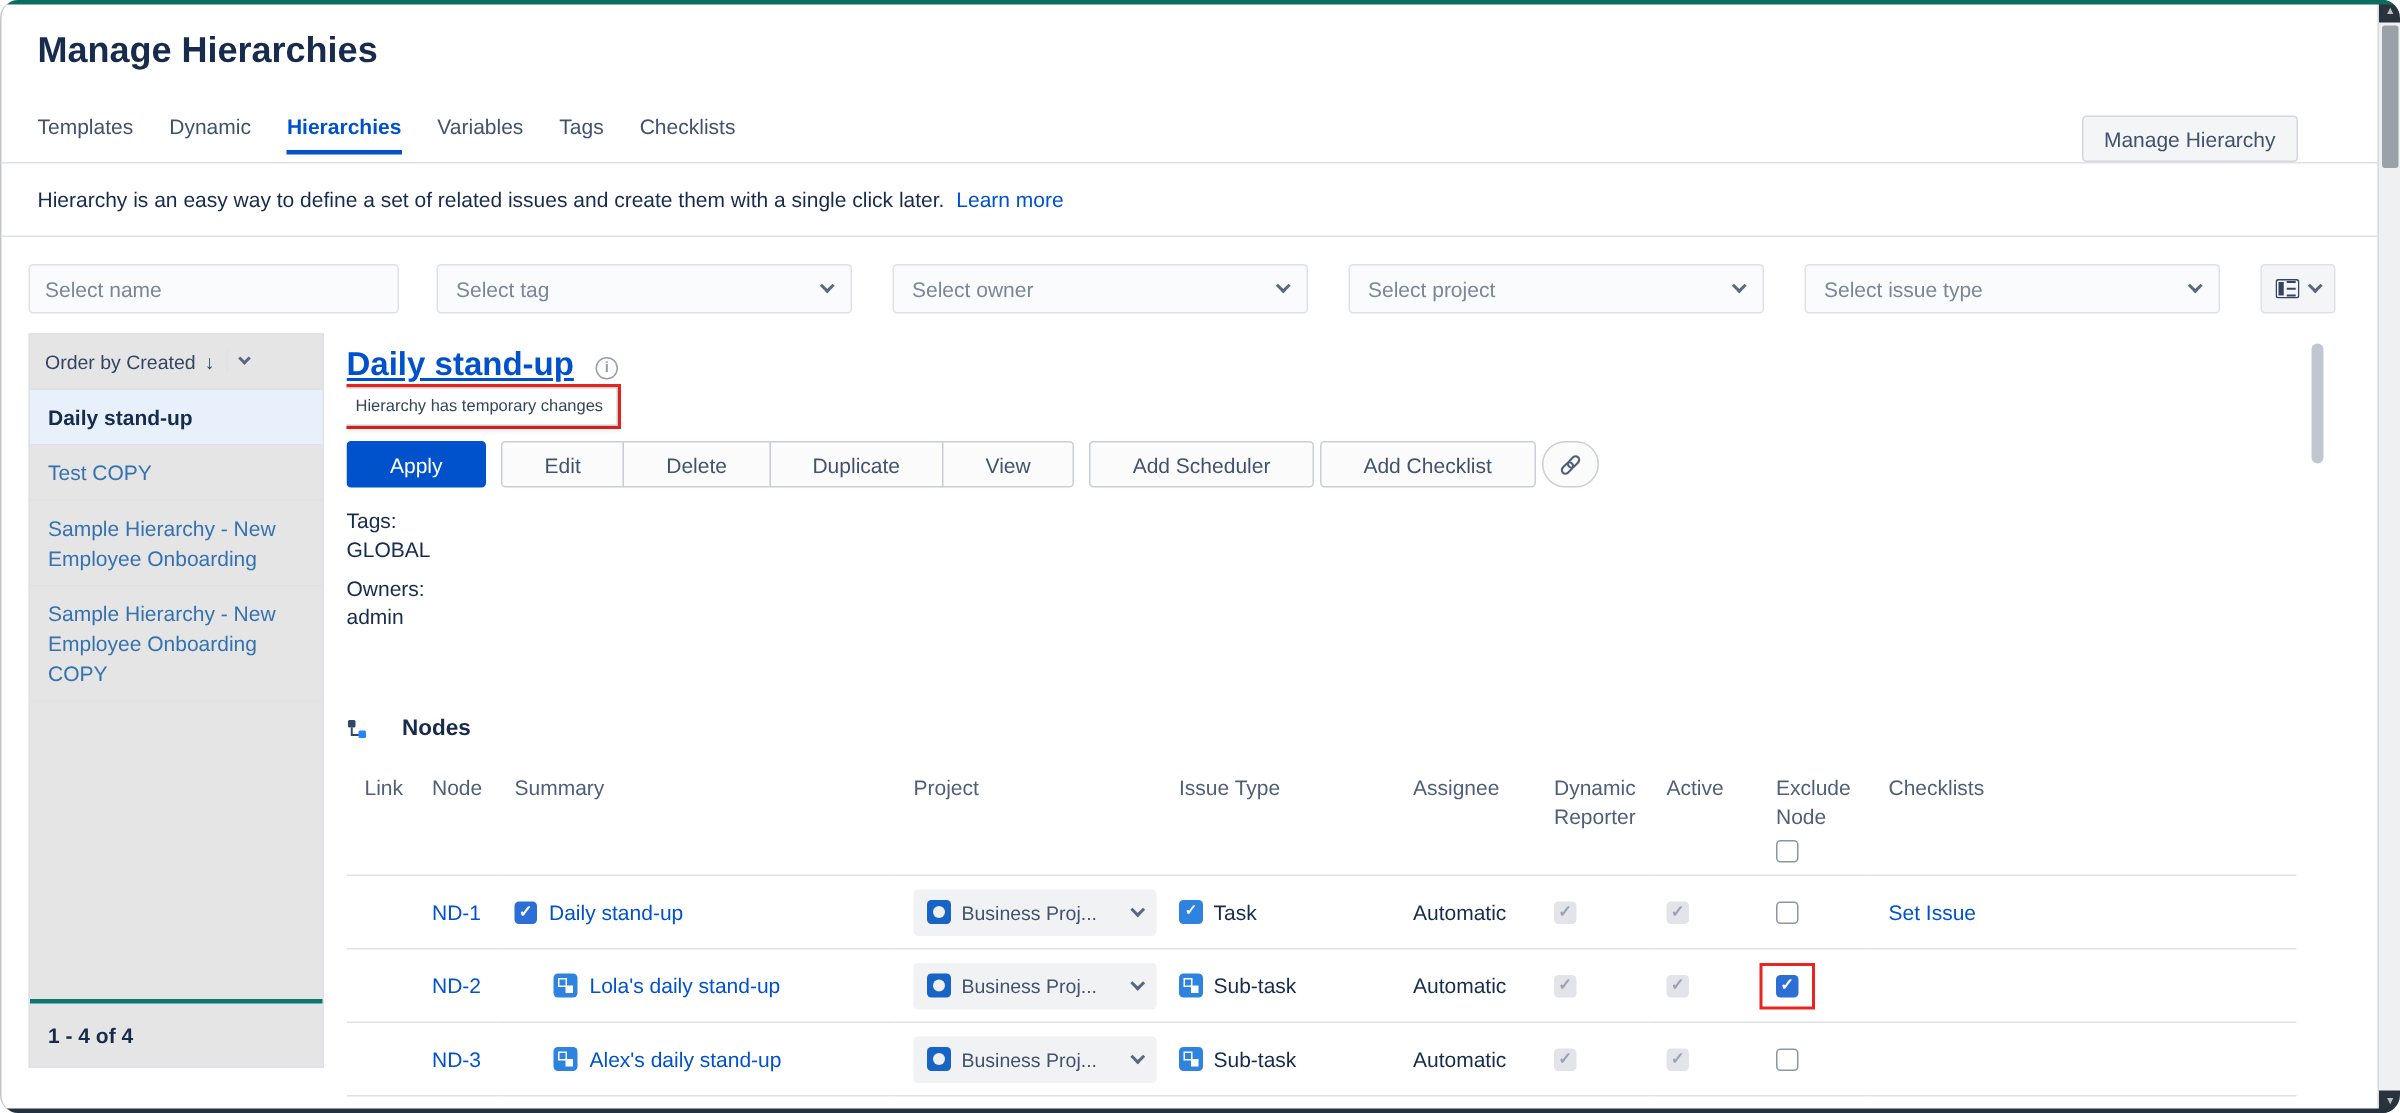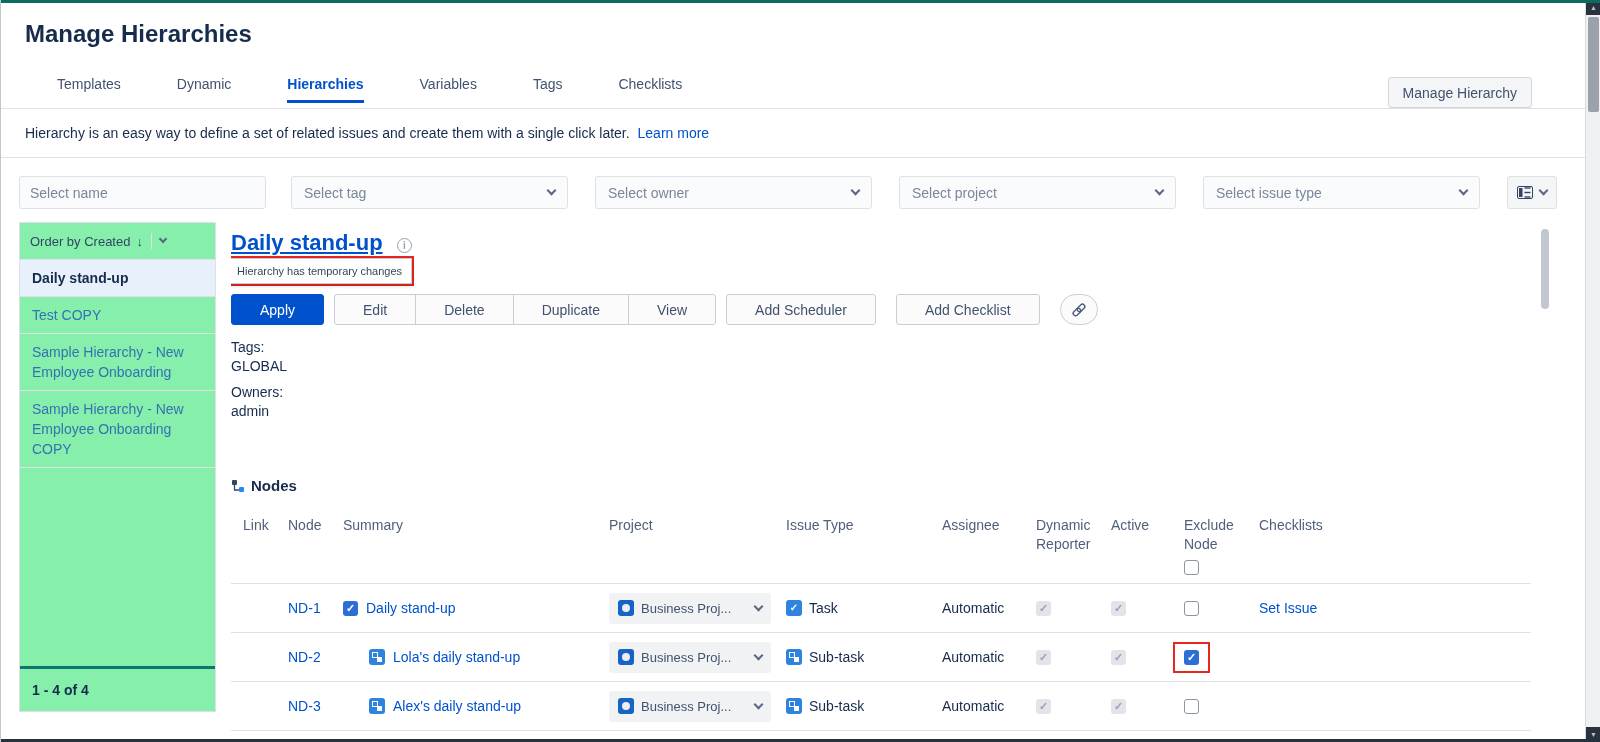--- a/index.html
+++ b/index.html
@@ -1,27 +1,27 @@
 <!DOCTYPE html>
 <html><head>
 <meta charset="utf-8">
 <style>
   * { box-sizing: border-box; margin: 0; padding: 0; }
   html, body { background: #fff; }
   body { font-family: "Liberation Sans", sans-serif; }
 
   .page { position: relative; width: 1600px; height: 742px; background: #fff; overflow: hidden;
-          border-left: 1px solid #C3C7CC; }
+          border-left: 1px solid #C3C7CC; border-radius: 12px; }
   .top-edge { position: absolute; top: 0; left: 0; width: 1600px; height: 3px; background: #0E6B60; z-index: 60; }
   .bottom-edge { position: absolute; bottom: 0; left: 0; width: 1600px; height: 3px; background: #25313E; z-index: 60; }
 
   .page-title { position: absolute; left: 24px; top: 20px; font-size: 24px; font-weight: 700; color: #172B4D; }
 
   .tabs { position: absolute; left: 24px; top: 76px; display: flex; gap: 24px; font-size: 14px; color: #42526E; }
-  .tab { padding-bottom: 8px; border-bottom: 3px solid transparent; cursor: pointer; margin-left: 32px; }
+  .tab { padding-bottom: 8px; border-bottom: 3px solid transparent; cursor: pointer; }
   .tab.active { color: #0052CC; font-weight: 600; border-bottom-color: #0052CC; }
 
   .create-btn { position: absolute; right: 68px; top: 77px; height: 31px; padding: 0 14px; background: #F4F5F7;
                 border: 1px solid #D3D7DD; border-radius: 3px; font-size: 14px; color: #42526E;
                 font-family: inherit; cursor: pointer; }
 
   .rule { position: absolute; left: 0; width: 1585px; border-top: 1px solid #DFE1E6; }
   .rule1 { top: 108px; } .rule2 { top: 157px; }
 
   .intro { position: absolute; left: 24px; top: 125px; font-size: 14px; color: #172B4D; }
@@ -34,21 +34,21 @@
   .f-select { width: 277px; height: 33px; background: #FAFBFC; border: 1px solid #DFE1E6; border-radius: 3px;
               display: flex; align-items: center; padding: 0 12px; font-size: 14px; color: #7A869A;
               margin-right: 27px; cursor: pointer; }
   .chev { width: 7px; height: 7px; border-right: 2px solid #596780; border-bottom: 2px solid #596780;
           transform: rotate(45deg); margin-top: -4px; flex: none; }
   .f-select .chev { margin-left: auto; }
   .f-iconbtn { width: 50px; height: 33px; background: #F4F5F7; border: 1px solid #DFE1E6; border-radius: 3px;
                display: flex; align-items: center; justify-content: center; gap: 7px; cursor: pointer; }
 
   .sidebar { position: absolute; left: 18px; top: 222px; width: 197px; height: 490px; border: 1px solid #DFE1E6;
-             background: #86efac; display: flex; flex-direction: column; }
+             background: #e5e5e5; display: flex; flex-direction: column; }
   .sort-header { flex: none; height: 37px; border-bottom: 1px solid #DFE1E6; display: flex; align-items: center;
                  padding: 0 10px; font-size: 13px; color: #344563; cursor: pointer; }
   .sort-arrow { margin-left: 6px; font-size: 13px; }
   .sort-div { width: 1px; height: 16px; background: #DFE1E6; margin: 0 8px; }
   .chev.small { width: 6px; height: 6px; }
   .side-item { flex: none; padding: 8px 12px; border-bottom: 1px solid #DFE1E6; font-size: 14px; line-height: 20px;
                color: #3572B0; cursor: pointer; }
   .side-item.selected { background: #E8F1FB; color: #172B4D; font-weight: 600; }
   .side-spacer { flex: 1; }
   .side-footer { flex: none; border-top: 3px solid #0f766e; padding: 13px 12px; font-size: 14px; font-weight: 700;
@@ -65,27 +65,27 @@
              font-size: 11px; color: #33475B; white-space: nowrap; }
 
   .d-buttons { position: absolute; left: 0; top: 72px; display: flex; align-items: center; }
   .btn { height: 31px; padding: 0 28px; background: #FBFBFC; border: 1px solid #C9CED6; border-radius: 3px;
          font-size: 14px; color: #42526E; font-family: inherit; cursor: pointer; }
   .btn.primary { background: #0052CC; border-color: #0052CC; color: #fff; font-weight: 500; margin-right: 10px; }
   .btn-group { display: flex; margin-right: 10px; }
   .btn-group .btn { border-radius: 0; margin-left: -1px; }
   .btn-group .btn:first-child { border-radius: 3px 0 0 3px; margin-left: 0; }
   .btn-group .btn:last-child { border-radius: 0 3px 3px 0; }
-  .btn.mr { margin-right: 20px; text-align: center; }
+  .btn.mr { margin-right: 4px; text-align: center; }
   .btn.pill { border-radius: 16px; width: 38px; padding: 0; display: flex; align-items: center; justify-content: center; }
 
   .d-meta { position: absolute; left: 0; top: 116px; font-size: 14px; color: #172B4D; line-height: 19px; }
   .d-meta .gap { height: 7px; }
 
-  .d-nodes { position: absolute; left: 0; top: 255px; display: flex; align-items: center; gap: 6px;
+  .d-nodes { position: absolute; left: 0; top: 255px; display: flex; align-items: center; gap: 23px;
              font-size: 15px; font-weight: 700; color: #172B4D; }
 
   .nodes-table { position: absolute; left: 0; top: 282px; width: 1300px; border-collapse: collapse; table-layout: fixed; }
   .nodes-table th { text-align: left; font-weight: 400; font-size: 14px; color: #505F79; padding: 12px 6px 8px 12px;
                     vertical-align: top; line-height: 19px; border-bottom: 1px solid #DFE1E6; }
   .nodes-table td { height: 49px; padding: 0 6px 0 12px; font-size: 14px; color: #172B4D;
                     border-bottom: 1px solid #DFE1E6; vertical-align: middle; }
   .key-link { color: #0052CC; text-decoration: none; cursor: pointer; }
   .sum-wrap { display: flex; align-items: center; gap: 8px; }
   .indent { width: 18px; flex: none; }

